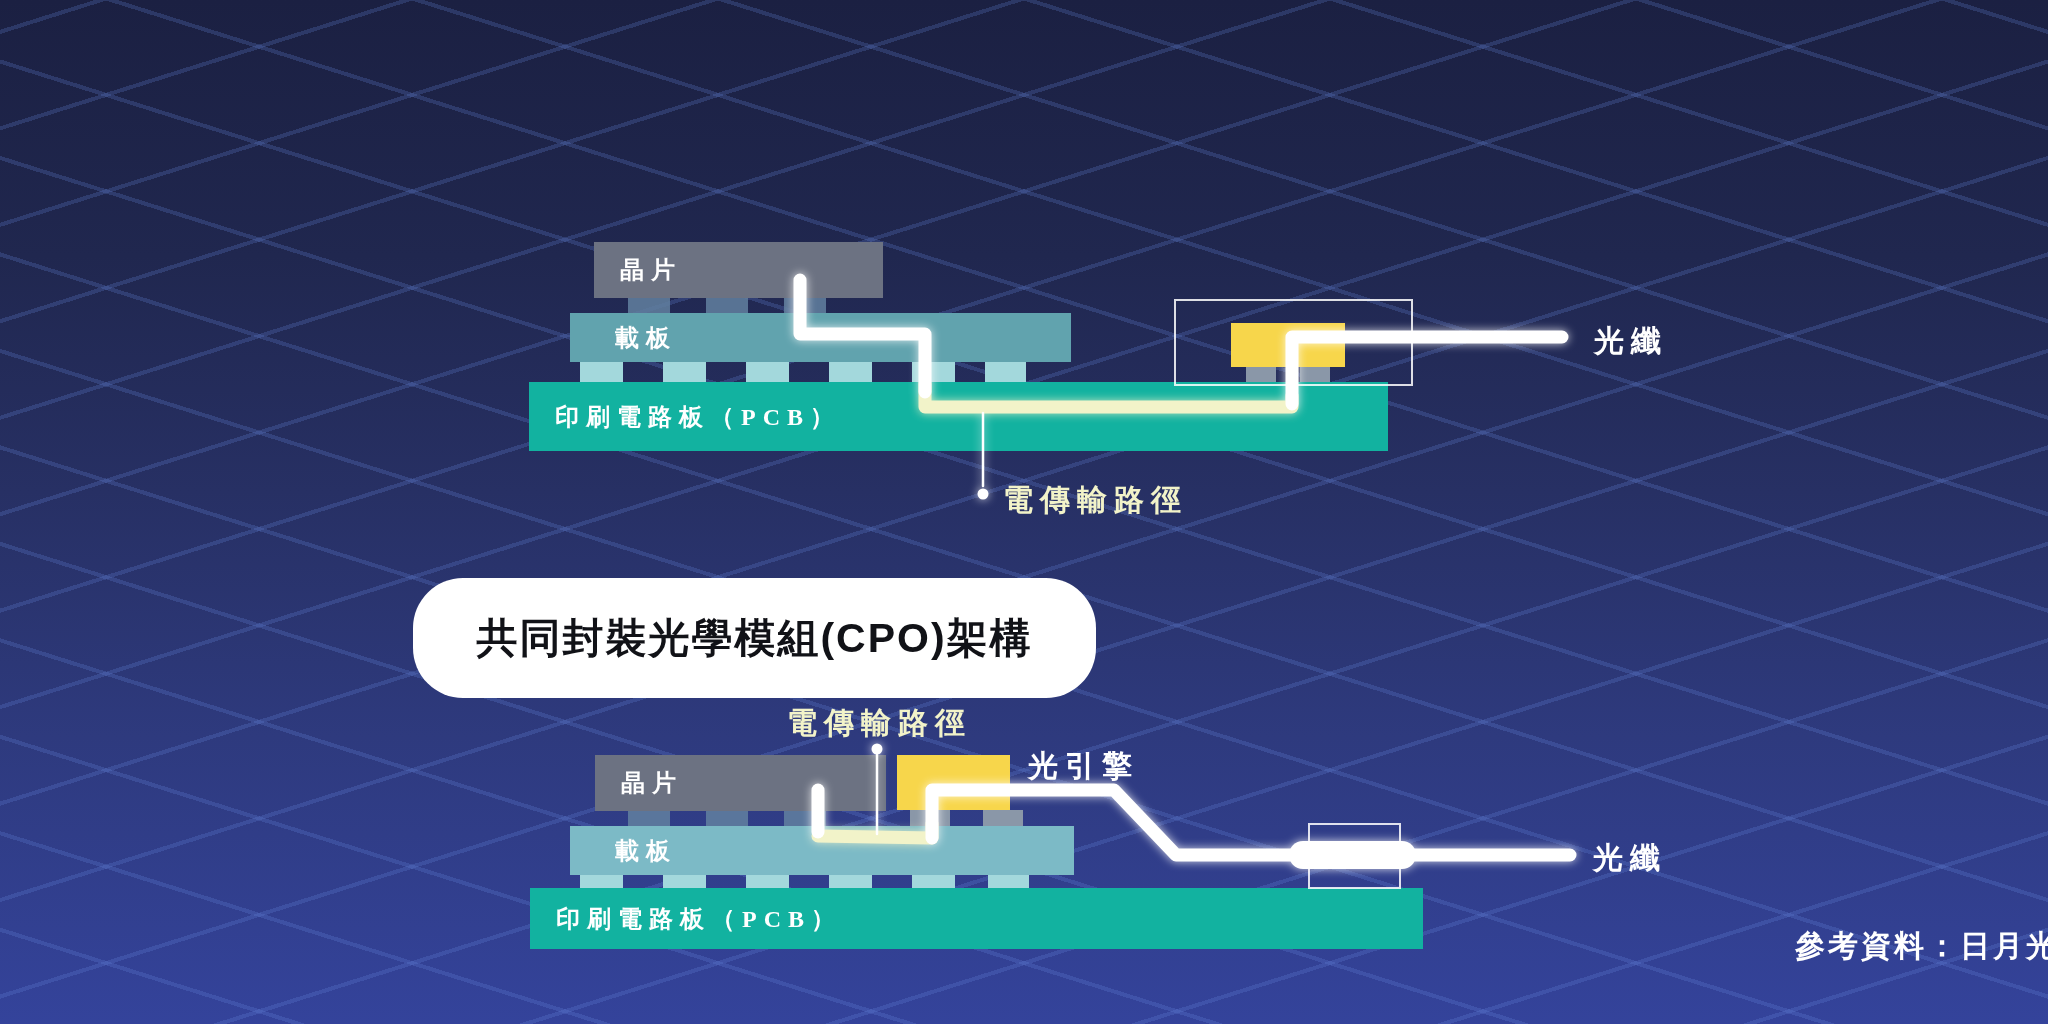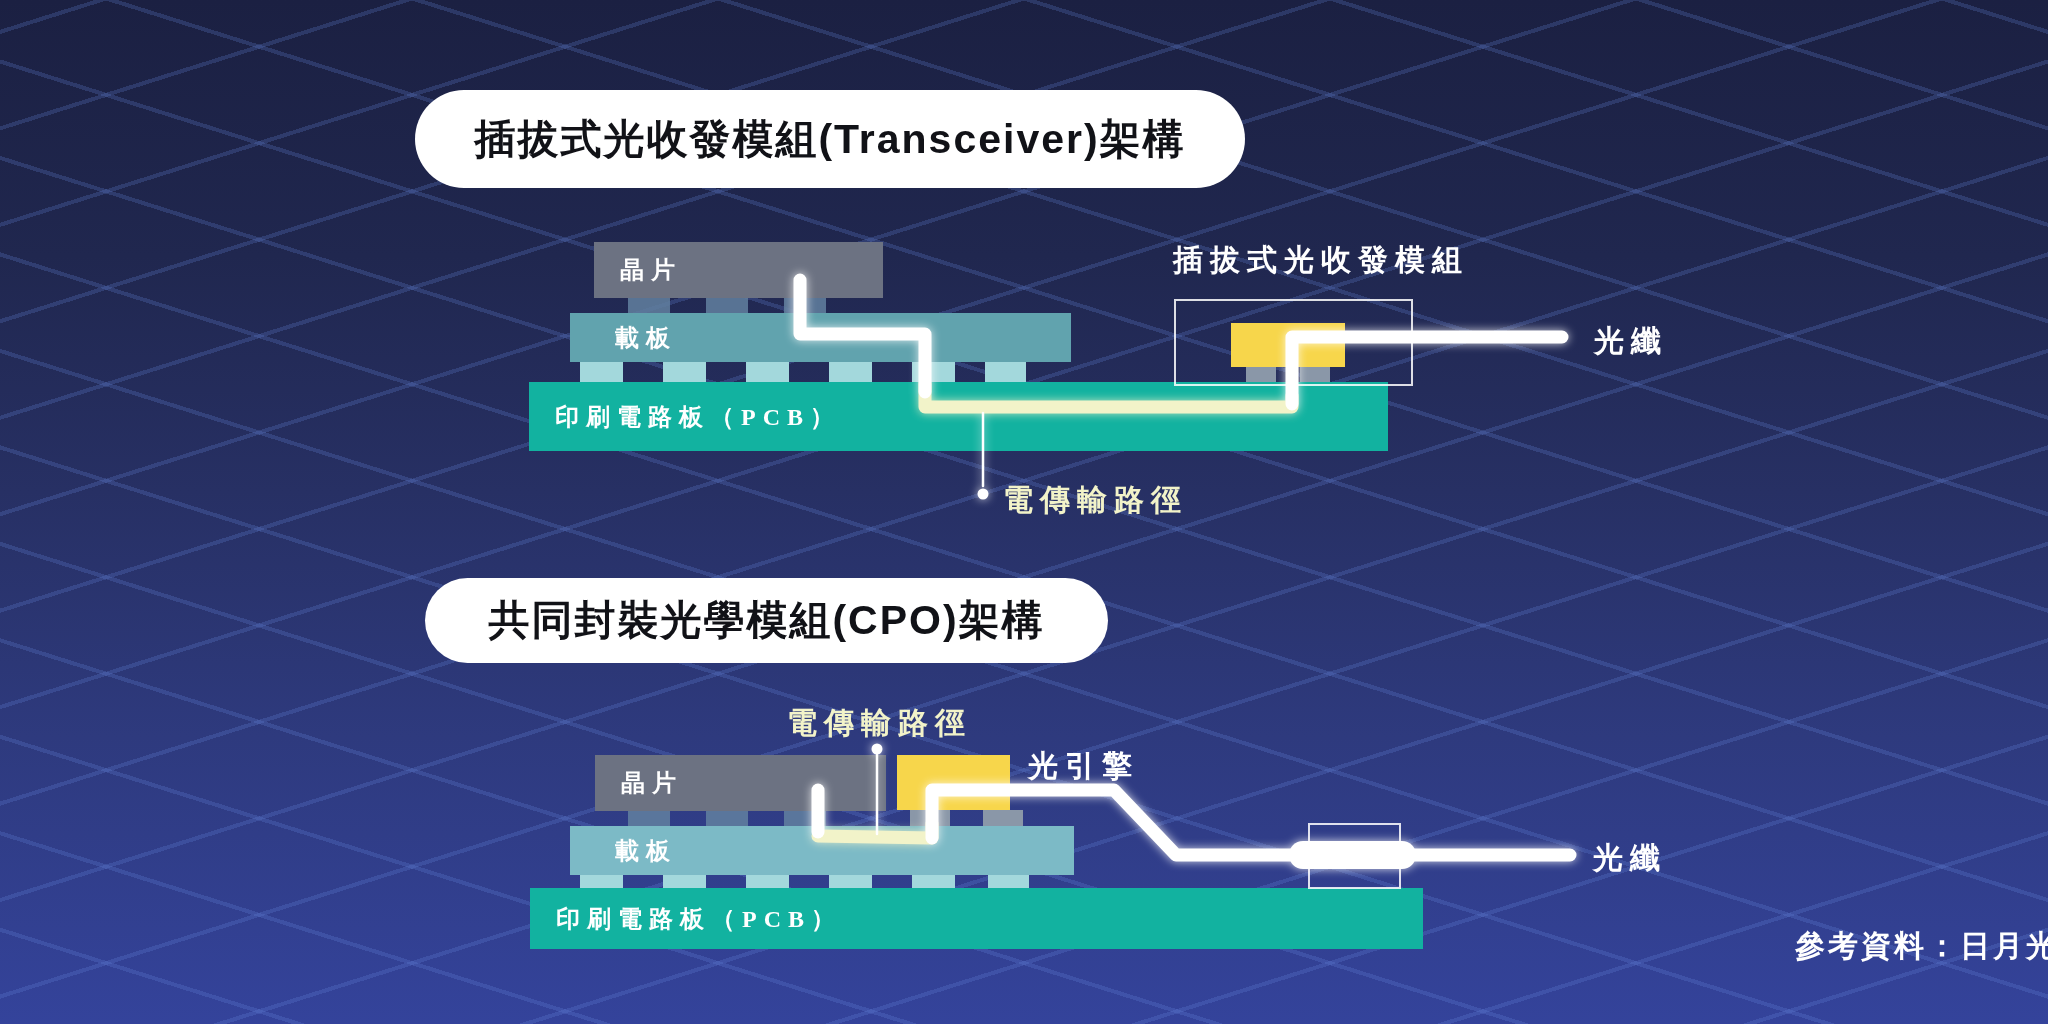--- a/index.html
+++ b/index.html
@@ -42,23 +42,20 @@
     position:absolute;z-index:4;color:#ffffff;font-weight:bold;font-size:30px;
     letter-spacing:3px;white-space:nowrap;
   }
 </style>
 </head>
 <body>
 
 <div id="canvas">
   <div id="grid"></div>
 
-  <div class="pill abs" style="left:415px;top:90px;width:830px;height:98px;">
-    <span>插拔式光收發模組(Transceiver)架構</span>
-  </div>
 
   <div class="box chip abs" style="left:594px;top:242px;width:263px;height:56px;padding-left:26px;">
     <span class="box-label">晶片</span>
   </div>
   <div class="bump bump-chip" style="left:628px;top:298px;width:42px;height:15px;"></div>
   <div class="bump bump-chip" style="left:706px;top:298px;width:42px;height:15px;"></div>
   <div class="bump bump-chip" style="left:784px;top:298px;width:42px;height:15px;"></div>
 
   <div class="box sub1 abs" style="left:570px;top:313px;width:456px;height:49px;padding-left:45px;">
     <span class="box-label">載板</span>
@@ -72,25 +69,24 @@
 
   <div class="box pcb abs" style="left:529px;top:382px;width:833px;height:69px;padding-left:26px;">
     <span class="box-label">印刷電路板（PCB）</span>
   </div>
 
   <div class="outline-rect" style="left:1174px;top:299px;width:235px;height:83px;"></div>
   <div class="ybox abs" style="left:1231px;top:323px;width:114px;height:44px;"></div>
   <div class="bump bump-gray" style="left:1246px;top:367px;width:30px;height:15px;"></div>
   <div class="bump bump-gray" style="left:1300px;top:367px;width:30px;height:15px;"></div>
 
-  <div class="lbl" style="left:1173px;top:240px;">插拔式光收發模組</div>
   <div class="lbl" style="left:1594px;top:321px;">光纖</div>
   <div class="lbl lbl-yellow" style="left:1003px;top:480px;">電傳輸路徑</div>
 
-  <div class="pill abs" style="left:425px;top:578px;width:683px;height:85px;">
+  <div class="pill abs" style="left:413px;top:578px;width:683px;height:120px;">
     <span>共同封裝光學模組(CPO)架構</span>
   </div>
 
   <div class="lbl lbl-yellow" style="left:787px;top:703px;">電傳輸路徑</div>
   <div class="lbl" style="left:1028px;top:746px;">光引擎</div>
 
   <div class="box chip abs" style="left:595px;top:755px;width:265px;height:56px;padding-left:26px;">
     <span class="box-label">晶片</span>
   </div>
   <div class="bump bump-chip" style="left:628px;top:811px;width:42px;height:15px;"></div>

